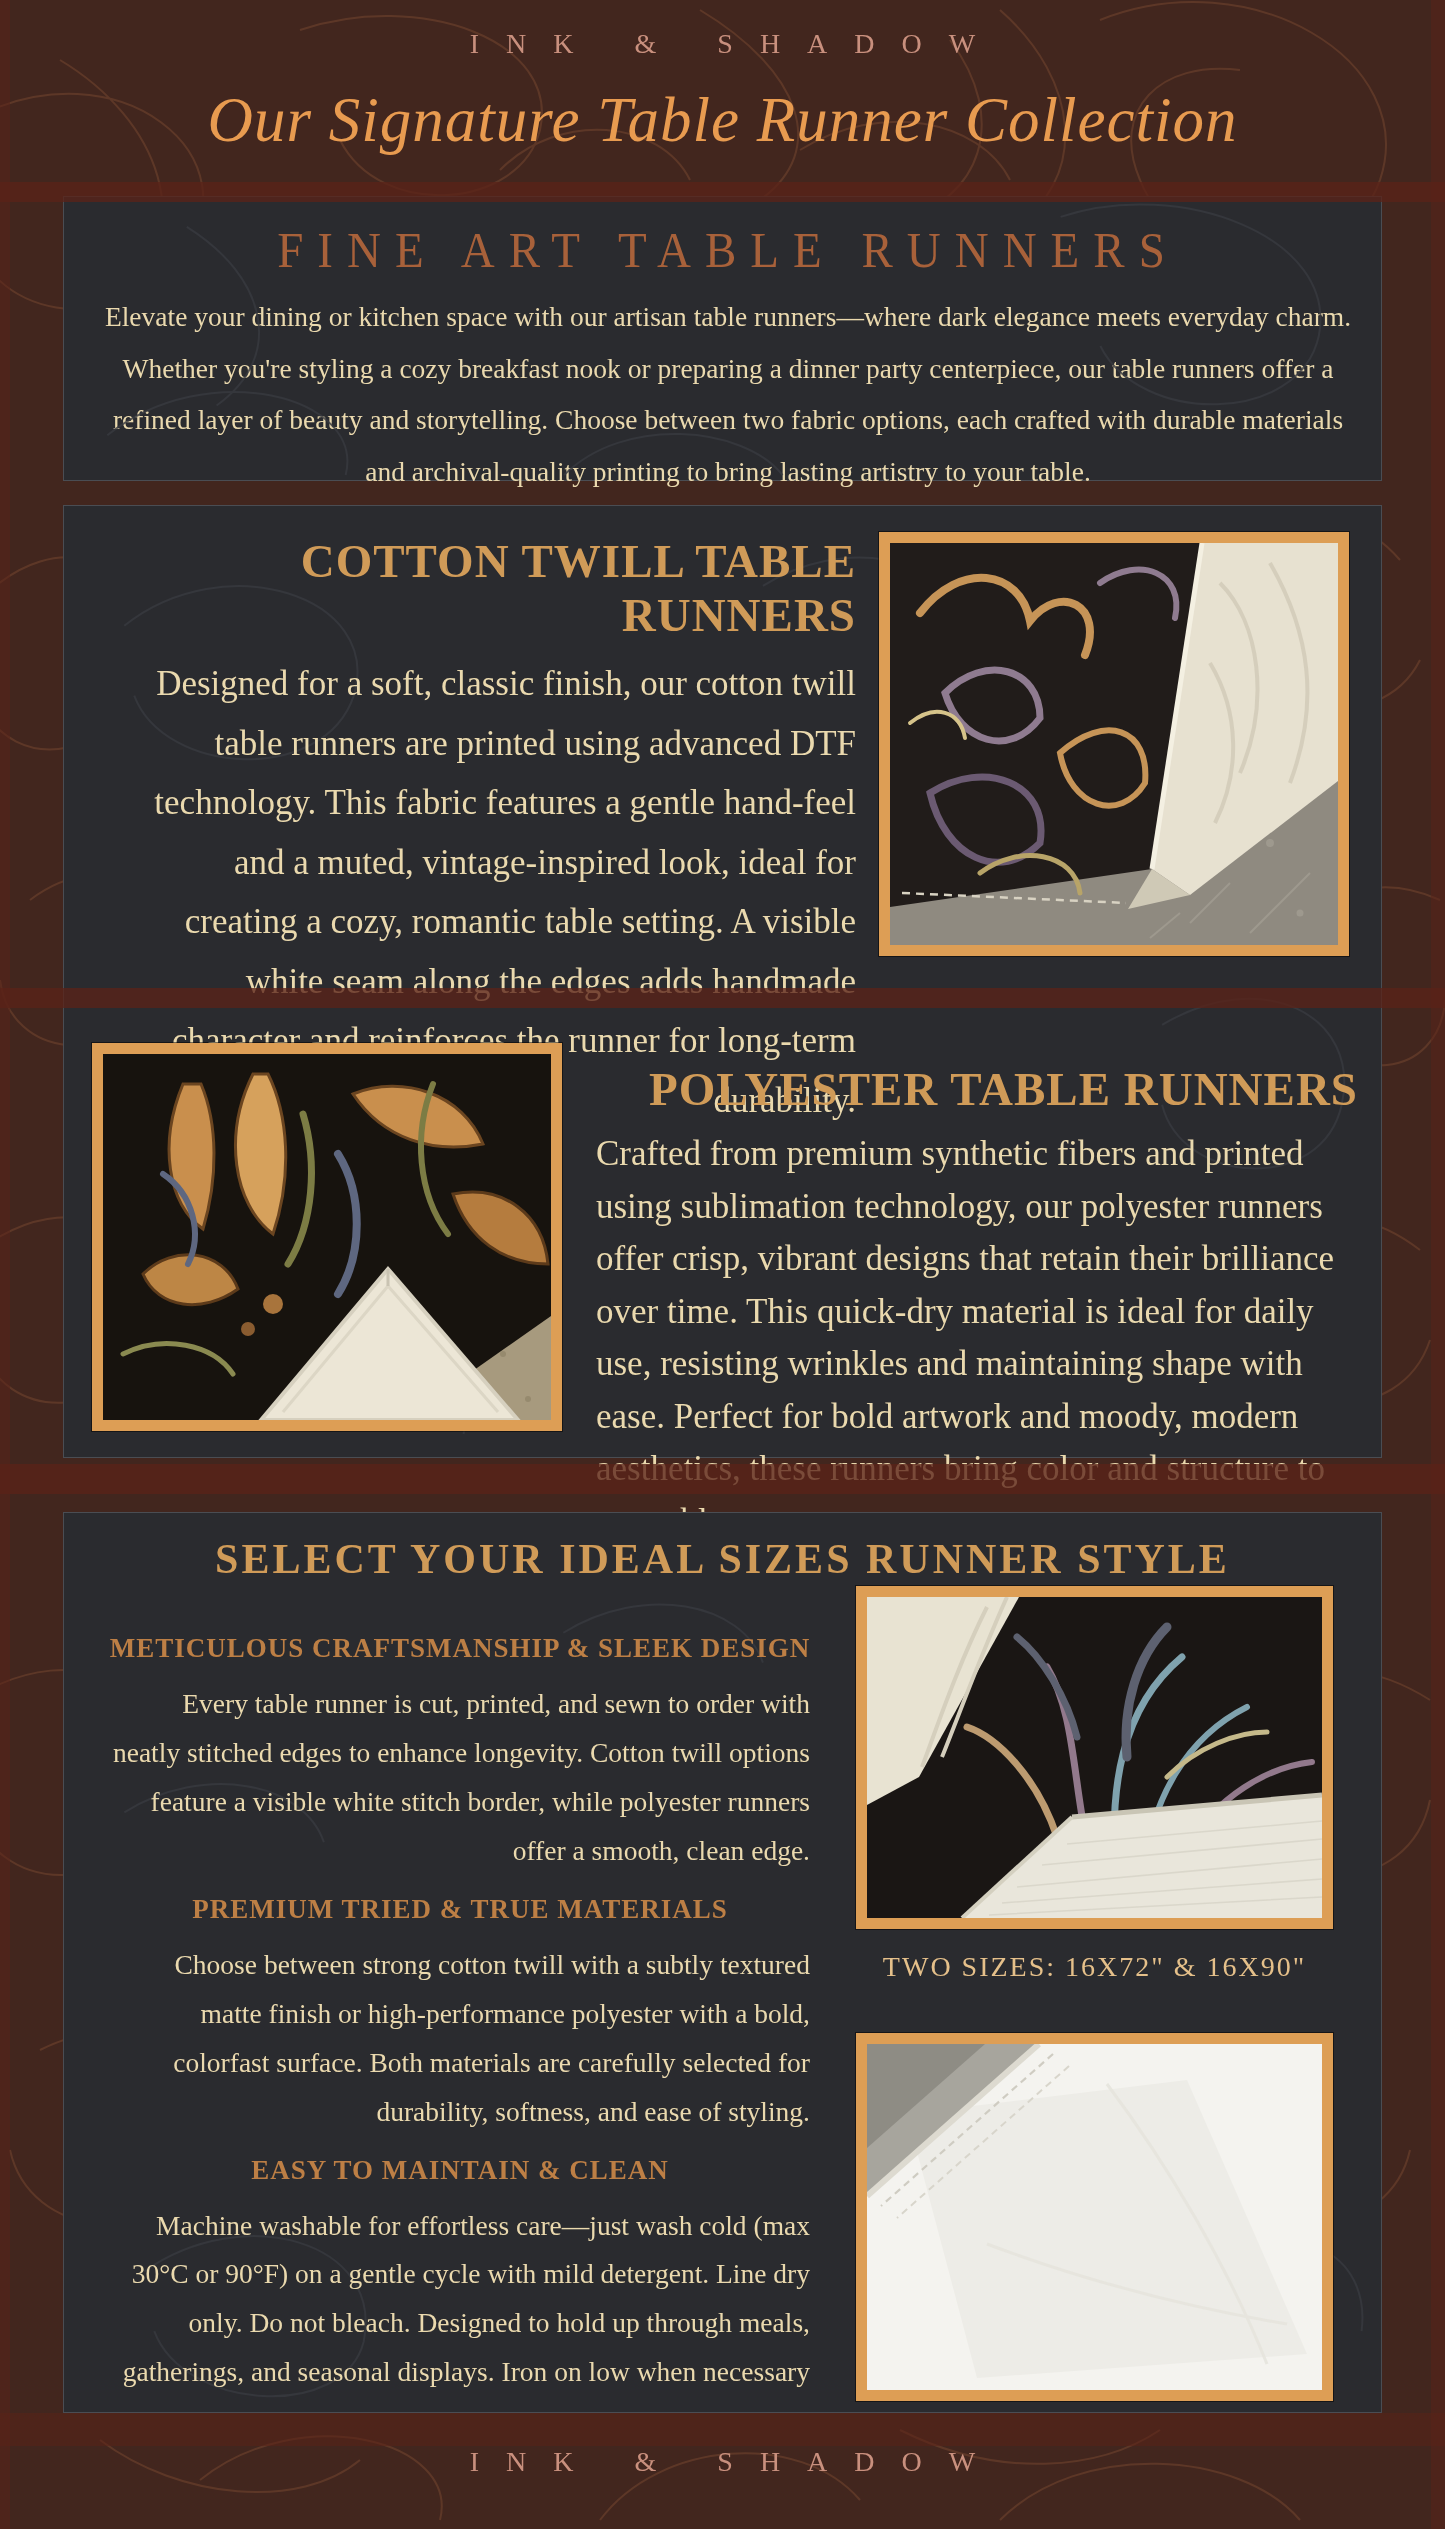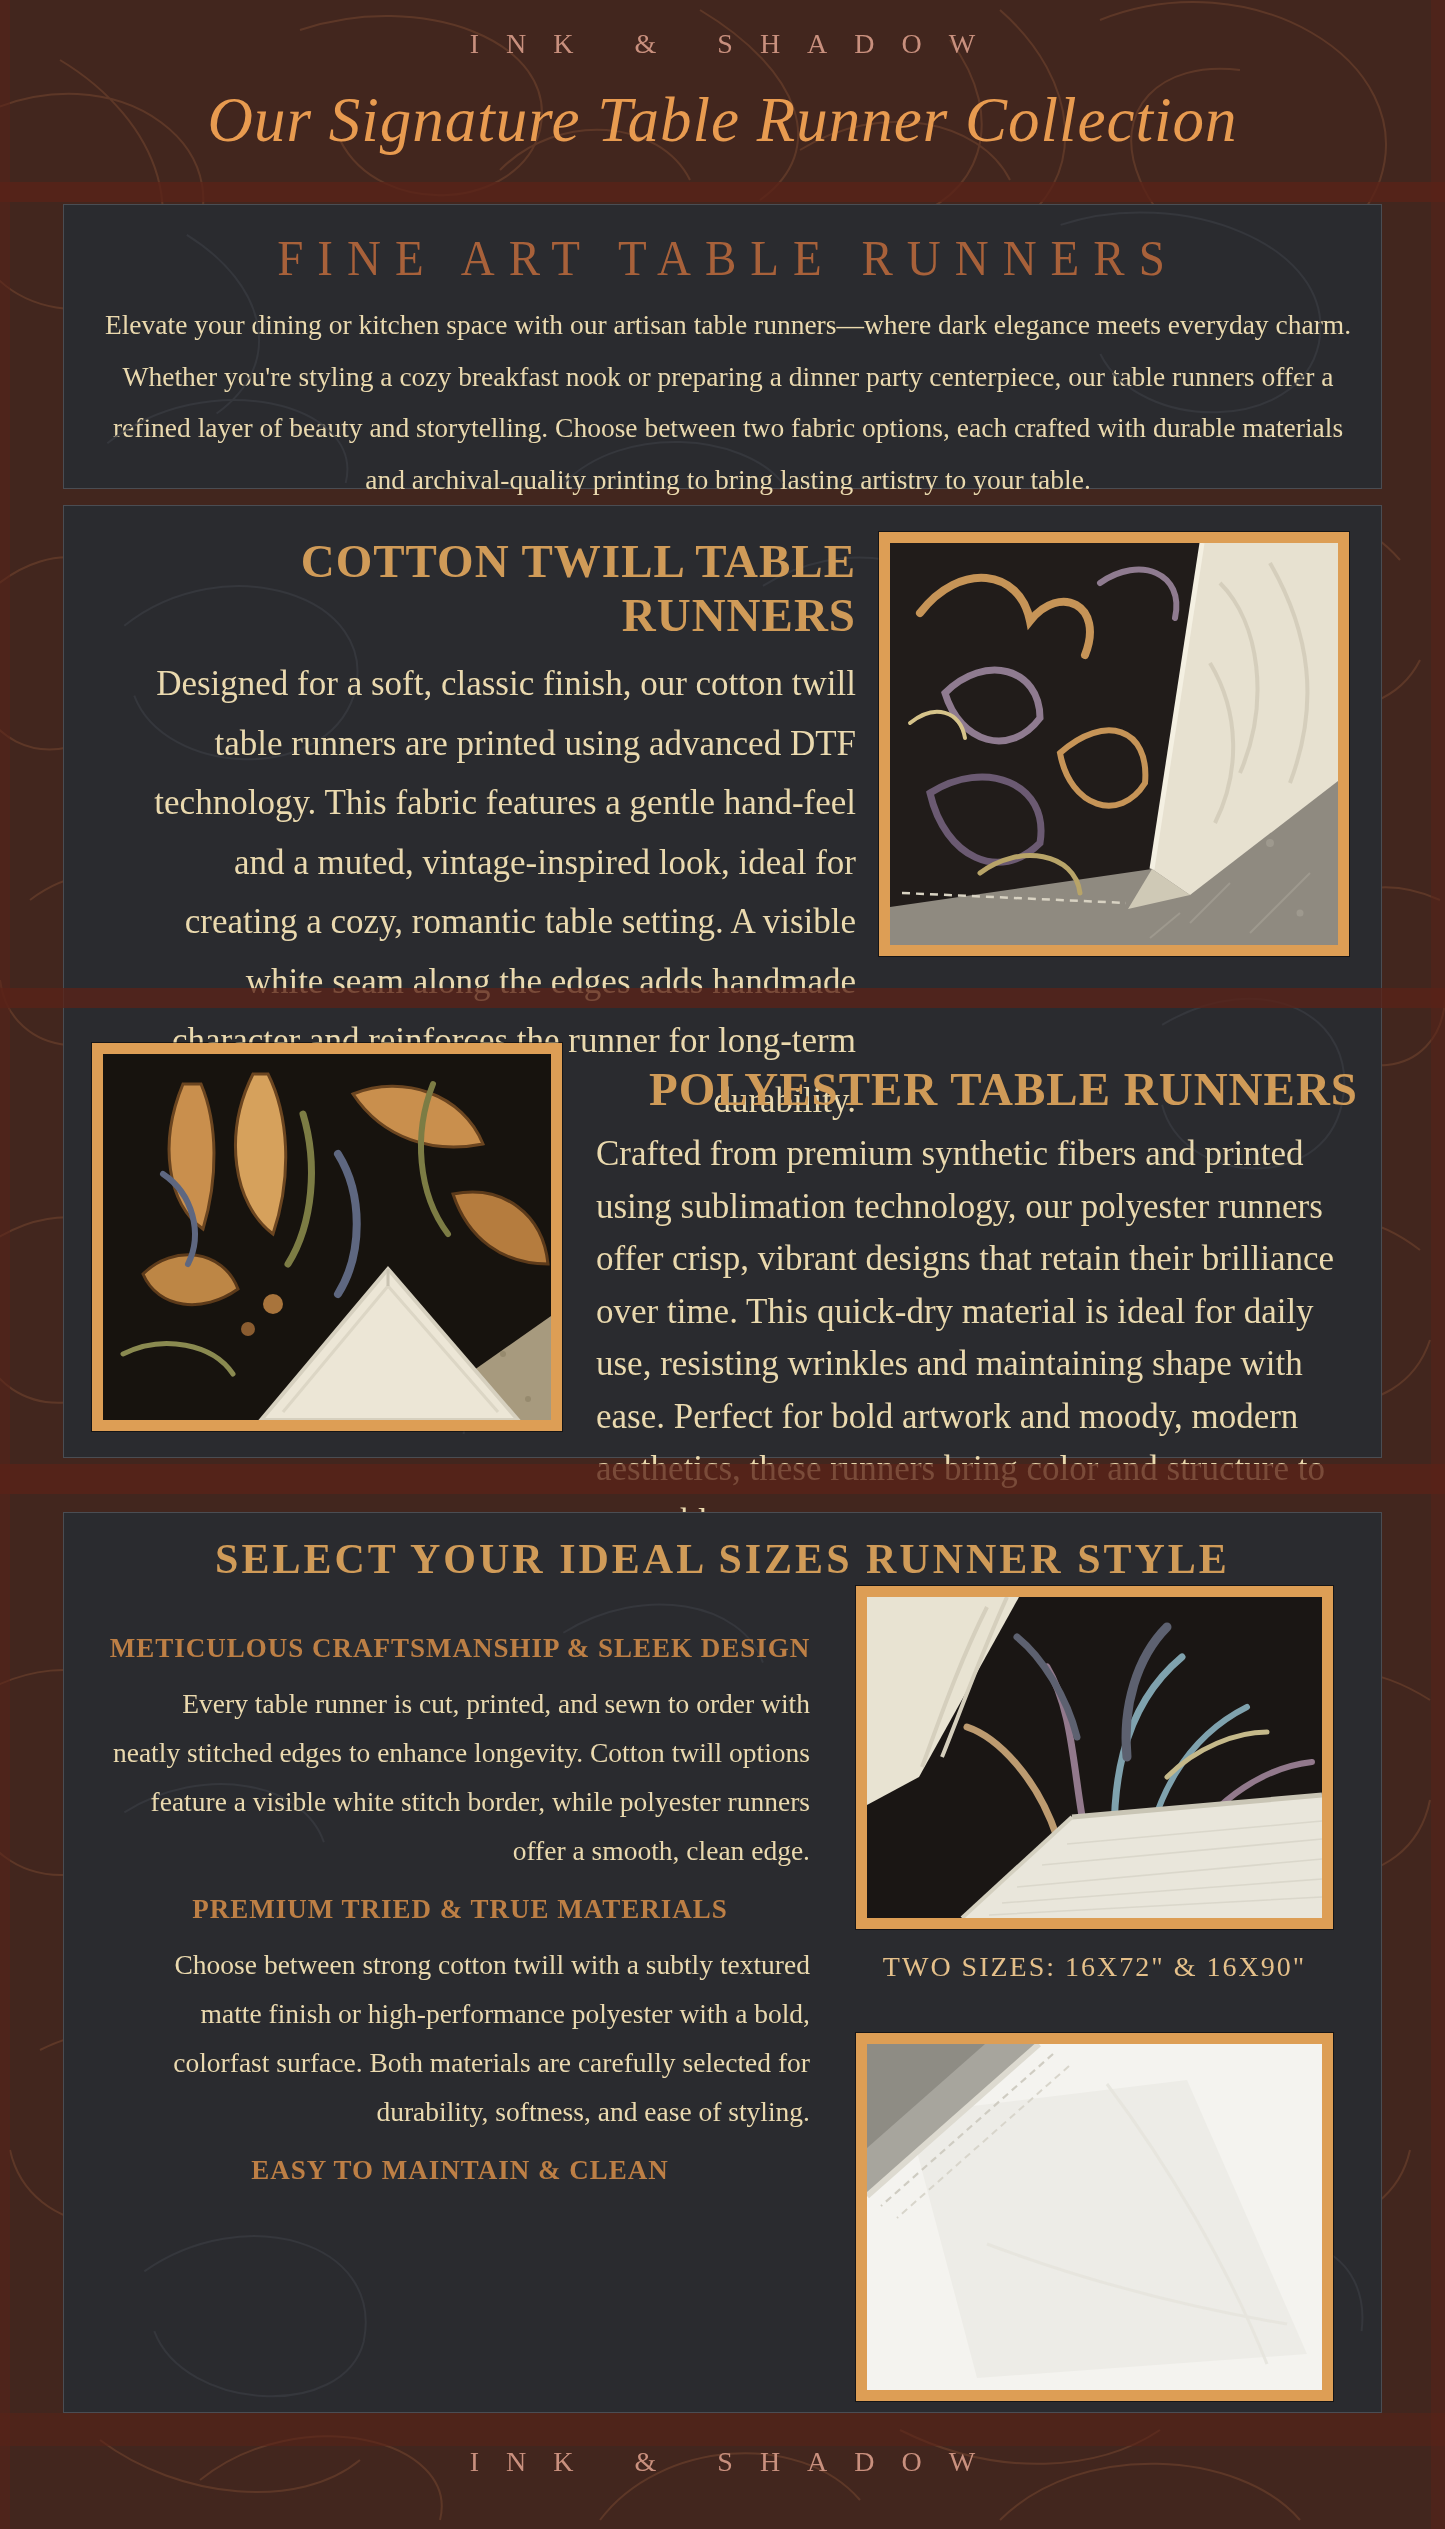--- a/index.html
+++ b/index.html
@@ -44,21 +44,21 @@
   .script{
     position:absolute;top:84px;left:0;right:0;text-align:center;
     font-style:italic;font-weight:500;font-size:63px;color:var(--script-text);
     font-family:Liberation Serif, serif;letter-spacing:1px;
   }
 
   .panel{
     position:absolute;left:63px;width:1319px;box-sizing:border-box;
     background:var(--panel-background);border:1px solid var(--panel-border);
   }
-  .panel-intro{top:204px;height:285px;padding-left:11px;}
+  .panel-intro{top:196px;height:285px;padding-left:11px;}
   .panel-fabrics{top:505px;height:953px;}
   .panel-style{top:1512px;height:901px;}
   svg.panel-deco{position:absolute;inset:0;width:100%;height:100%;pointer-events:none;}
 
   .intro-heading{
     margin:24px 0 0;text-align:center;font-weight:400;
     font-size:47px;letter-spacing:14px;color:var(--intro-heading);
     transform:scaleY(1.08);transform-origin:top center;
   }
   .intro-body{
@@ -223,20 +223,21 @@
     <h2 class="select-heading">SELECT YOUR IDEAL SIZES RUNNER STYLE</h2>
 
     <div class="style-left">
       <h3 class="sub-heading first">METICULOUS CRAFTSMANSHIP &amp; SLEEK DESIGN</h3>
       <p class="sub-body">Every table runner is cut, printed, and sewn to order with neatly stitched edges to enhance longevity. Cotton twill options feature a visible white stitch border, while polyester runners offer a smooth, clean edge.</p>
 
       <h3 class="sub-heading">PREMIUM TRIED &amp; TRUE MATERIALS</h3>
       <p class="sub-body">Choose between strong cotton twill with a subtly textured matte finish or high-performance polyester with a bold, colorfast surface. Both materials are carefully selected for durability, softness, and ease of styling.</p>
 
       <h3 class="sub-heading">EASY TO MAINTAIN &amp; CLEAN</h3>
+      <p class="sub-body">Machine washable for effortless care—just wash cold (max 30°C or 90°F) on a gentle cycle with mild detergent. Line dry only. Do not bleach. Designed to hold up through meals, gatherings, and seasonal displays. Iron on low when necessary</p>
     </div>
 
     <figure class="photo-frame frame-weave" style="margin:0">
       <svg viewBox="0 0 455 321">
         <rect width="455" height="321" fill="#1a1614"></rect>
         <polygon points="0,0 152,0 52,180 0,208" fill="#e8e3d2"></polygon>
         <path d="M120,10 C90,70 70,130 55,170 M140,0 C115,55 95,110 75,160" stroke="#d5cfbd" stroke-width="4" fill="none"></path>
         <g fill="none" stroke-linecap="round">
           <path d="M250,290 C240,190 255,110 315,60" stroke="#7fa2ae" stroke-width="7"></path>
           <path d="M275,280 C285,200 320,140 380,110" stroke="#7fa2ae" stroke-width="6"></path>

